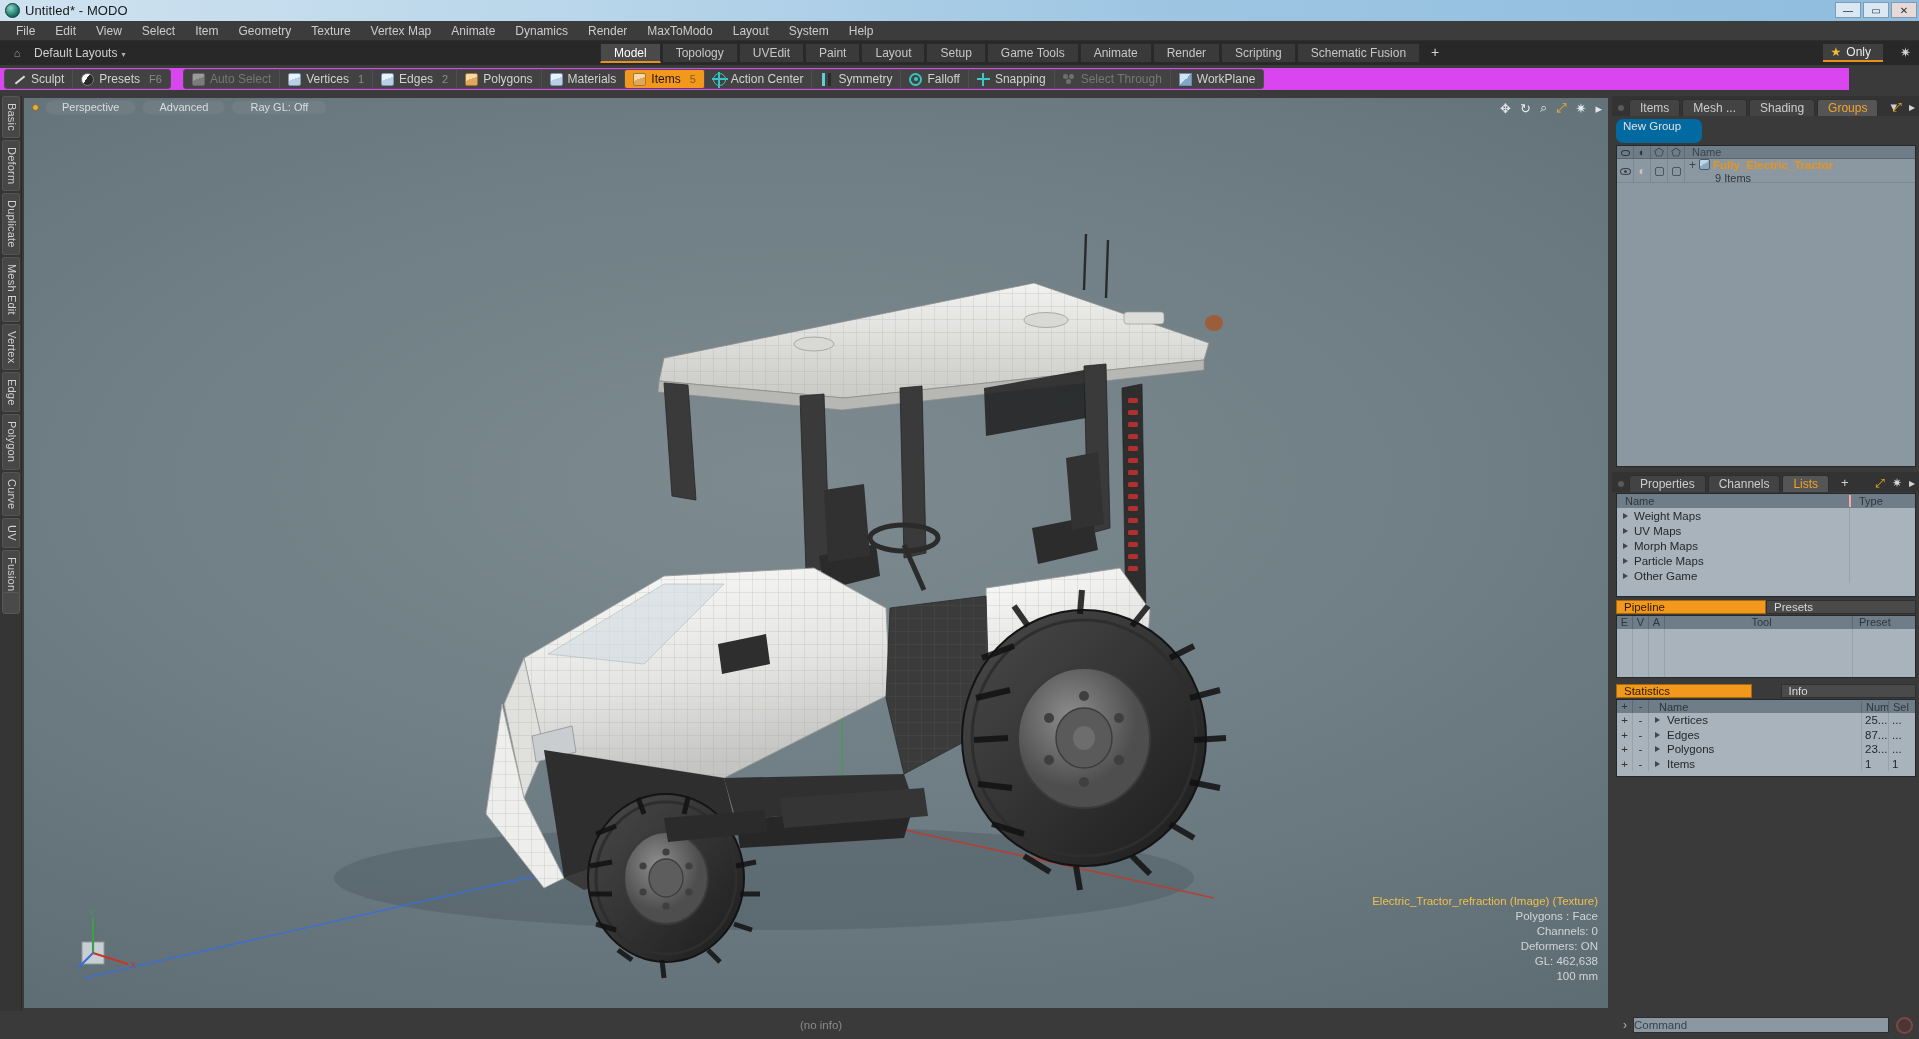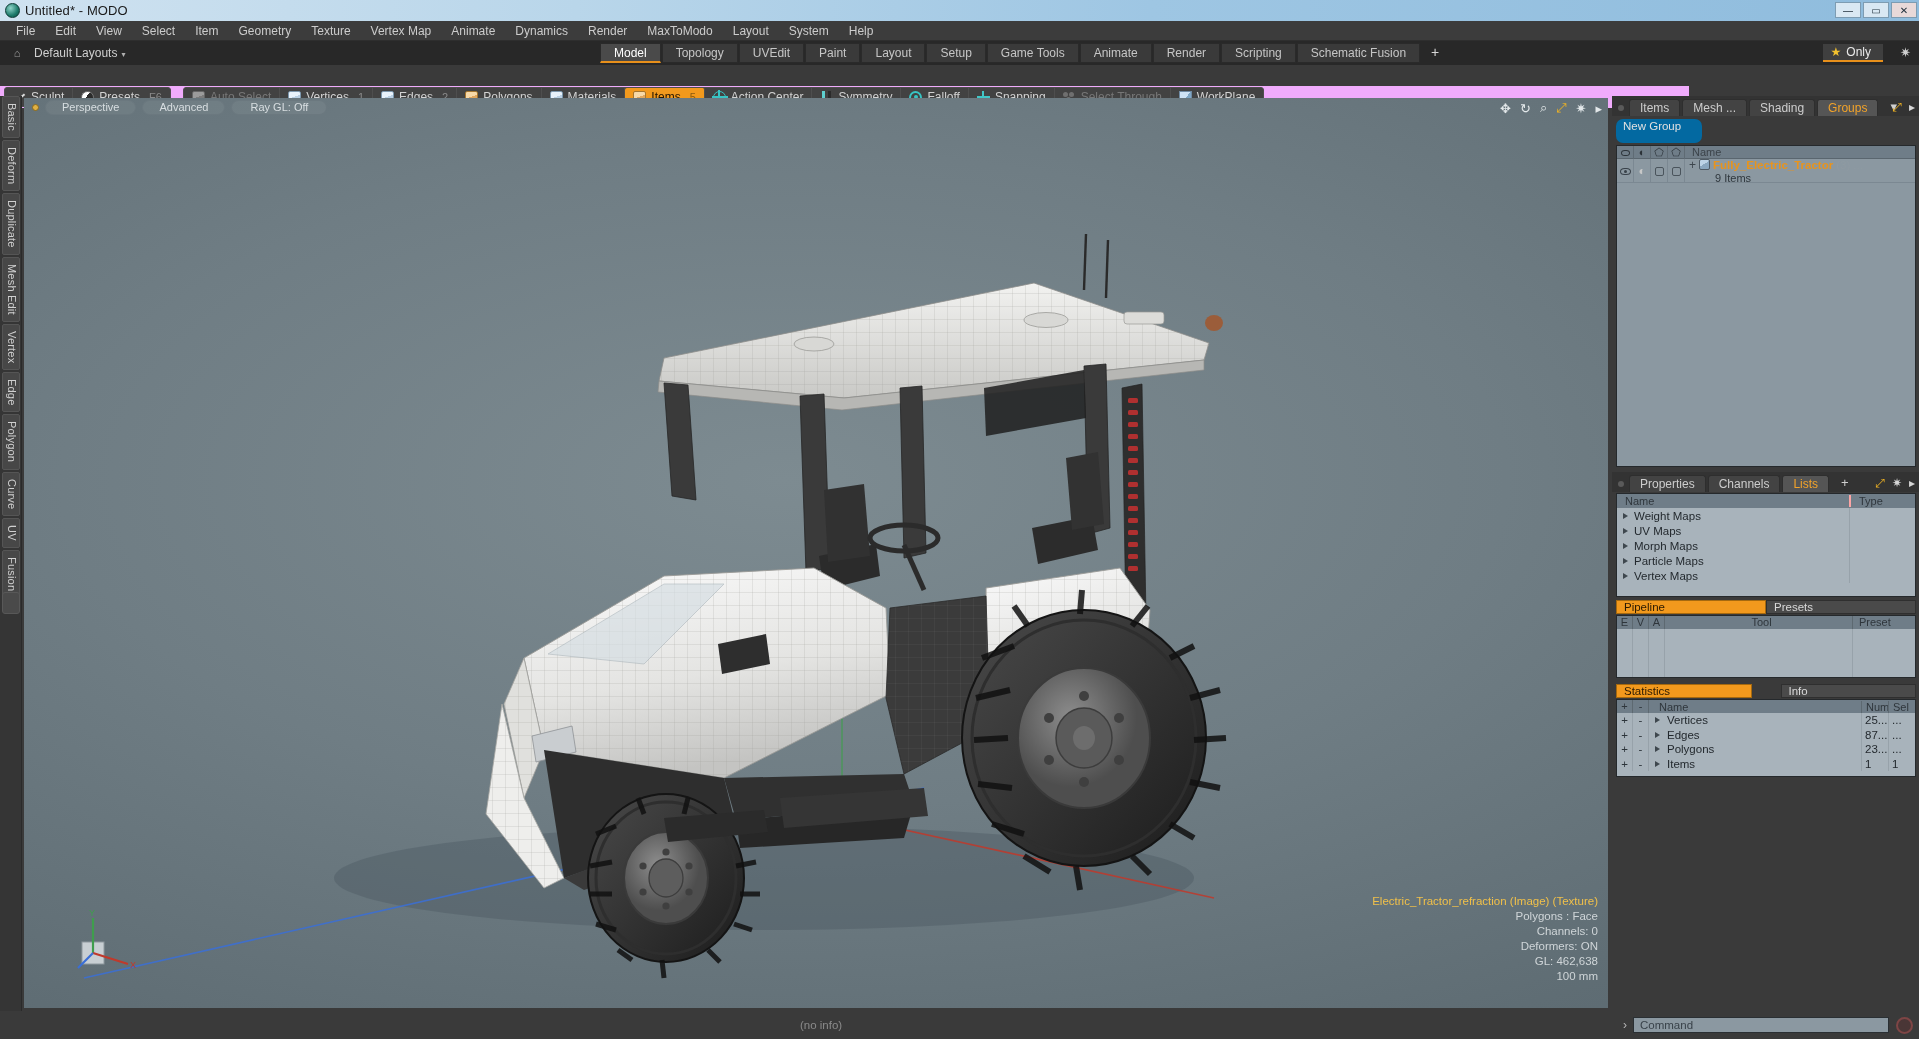--- a/index.html
+++ b/index.html
@@ -58,22 +58,22 @@
   .only-btn{
     position:absolute; right:36px; top:3px; height:18px; line-height:17px;
     padding:0 12px 0 8px; font-size:12px; color:#e9e9e9; background:#3f3f3f;
     border-bottom:2px solid #e8901b;
   }
   .only-btn .star{ color:#f2c12e; margin-right:5px; }
   .gear-right{ position:absolute; right:8px; top:4px; color:#cfcfcf; font-size:13px;}
 
   
   .modebar{
-    position:absolute; left:0; top:68px; width:1689px; height:22px;
-    background:#f0abfc; display:flex; align-items:center;margin-top:18px;
+    position:absolute; left:0; top:68px; width:1849px; height:22px;
+    background:#d946ef; display:flex; align-items:center;
   }
   .mgroup{
     display:flex; align-items:center; height:20px;
     border:1px solid #4e4e4e; border-radius:3px; background:#424242; margin-left:4px;
   }
   .mbtn{
     display:flex; align-items:center; height:18px; padding:0 8px;
     font-size:12px; color:#d2d2d2; border-right:1px solid #4e4e4e;
     position:relative;
   }
@@ -256,21 +256,21 @@
 
   
   .bottombar{
     position:absolute; left:0; top:1011px; width:1919px; height:28px; background:#3a3a3a;
     display:flex; align-items:center;
   }
   .noinfo{ position:absolute; left:800px; font-size:11.5px; color:#8a8a8a;}
   .cmd-arrow{ position:absolute; right:292px; color:#b4b4b4; font-size:12px;}
   .cmd-input{
     position:absolute; right:30px; width:256px; height:16px; background:#8b98a1;
-    border:1px solid #2a2f33; font-size:11.5px; color:#39424a; line-height:15px; padding-left:6px;
+    border:1px solid #2a2f33; font-size:11.5px; color:#39424a; line-height:15px; 
   }
   .cmd-stop{
     position:absolute; right:6px; width:17px;height:17px;border-radius:50%;
     border:2px solid #7e4545; background:#4a3636;
   }
 
   
   .vbox{
     position:absolute; left:2px; top:592px; width:18px; height:22px;
     background:#4a4a4a;border:1px solid #585858;border-radius:3px;
@@ -753,21 +753,21 @@
           <div class="lg-row">
             <div class="n">
               <span class="tri"></span>
               <span>Particle Maps</span>
             </div>
             <div class="t"></div>
           </div>
           <div class="lg-row">
             <div class="n">
               <span class="tri"></span>
-              <span>Vertex Maps</span>
+              <span>Other Game</span>
             </div>
             <div class="t"></div>
           </div>
         </div>
     </div>
 
     <div class="sec-tabs" id="pipeline-tabs">
         <div class="sec-tab on">Pipeline</div>
         <div class="sec-tab">Presets</div>
       </div>

